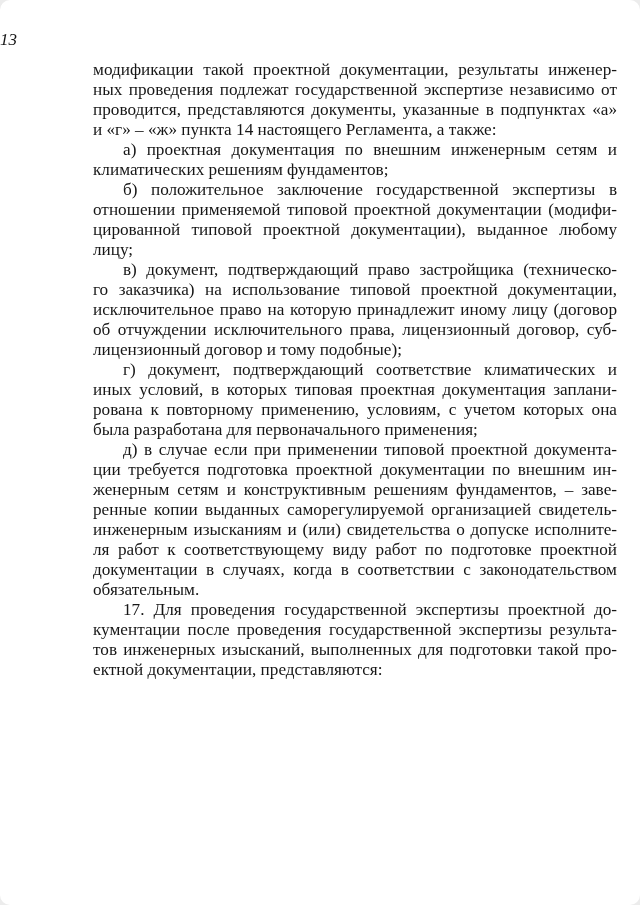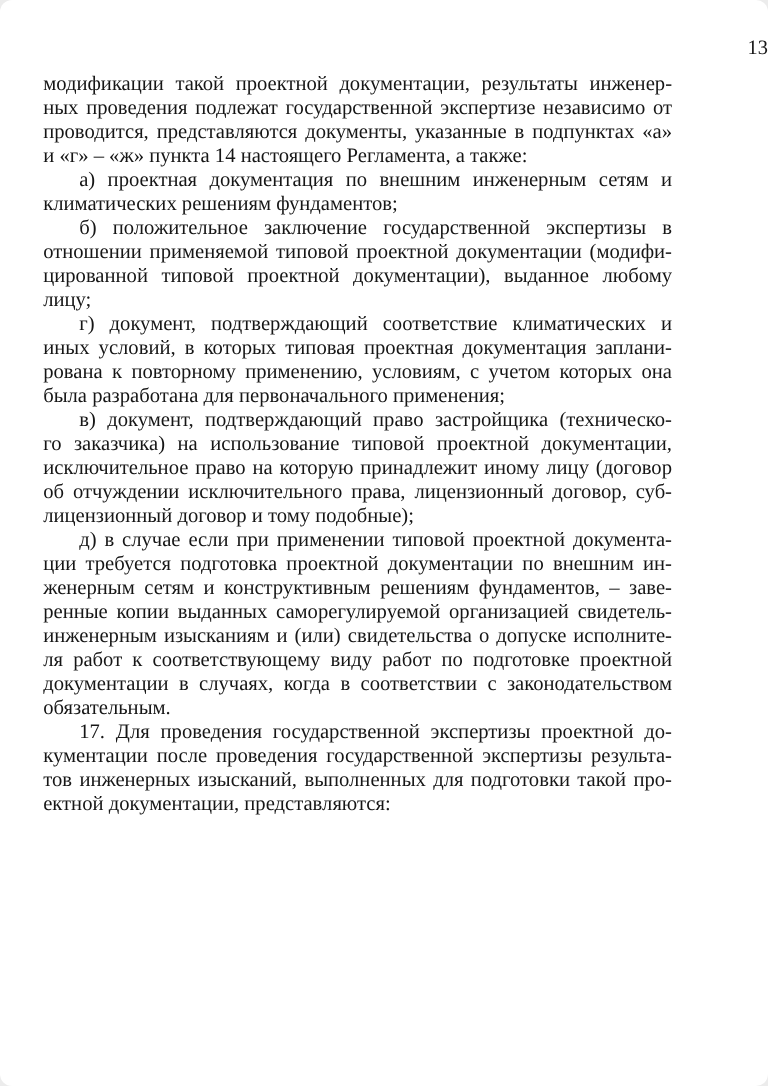--- a/index.html
+++ b/index.html
@@ -12,26 +12,27 @@
     width: 640px;
     height: 905px;
     background: #ffffff;
     border-radius: 10px;
     overflow: hidden;
     font-family: "Liberation Serif", "DejaVu Serif", serif;
     color: #161616;
   }
   .page-number {
     margin-top: 30px;
-    text-align: right;
+    text-align: left;
     font-size: 17px;
     line-height: 20px;
+    font-style: italic;
   }
   .doc-body {
-    margin: 10px 52px 0 36px;
+    margin: 10px 52px 0 93px;
     width: 524px;
     font-size: 17.2px;
     line-height: 20px;
   }
   .paragraph {
     margin: 0;
     padding: 0;
   }
   .text-line {
     text-align: justify;
@@ -64,31 +65,31 @@
         <div class="text-line first-indent">а) проектная документация по внешним инженерным сетям и</div>
         <div class="text-line last">климатических решениям фундаментов;</div>
       </div>
       <div class="paragraph">
         <div class="text-line first-indent">б) положительное заключение государственной экспертизы в</div>
         <div class="text-line">отношении применяемой типовой проектной документации (модифи-</div>
         <div class="text-line">цированной типовой проектной документации), выданное любому</div>
         <div class="text-line last">лицу;</div>
       </div>
       <div class="paragraph">
-        <div class="text-line first-indent">г) документ, подтверждающий соответствие климатических и</div>
-        <div class="text-line">иных условий, в которых типовая проектная документация заплани-</div>
-        <div class="text-line">рована к повторному применению, условиям, с учетом которых она</div>
-        <div class="text-line last">была разработана для первоначального применения;</div>
-      </div>
-      <div class="paragraph">
         <div class="text-line first-indent">в) документ, подтверждающий право застройщика (техническо-</div>
         <div class="text-line">го заказчика) на использование типовой проектной документации,</div>
         <div class="text-line">исключительное право на которую принадлежит иному лицу (договор</div>
         <div class="text-line">об отчуждении исключительного права, лицензионный договор, суб-</div>
         <div class="text-line last">лицензионный договор и тому подобные);</div>
+      </div>
+      <div class="paragraph">
+        <div class="text-line first-indent">г) документ, подтверждающий соответствие климатических и</div>
+        <div class="text-line">иных условий, в которых типовая проектная документация заплани-</div>
+        <div class="text-line">рована к повторному применению, условиям, с учетом которых она</div>
+        <div class="text-line last">была разработана для первоначального применения;</div>
       </div>
       <div class="paragraph">
         <div class="text-line first-indent">д) в случае если при применении типовой проектной документа-</div>
         <div class="text-line">ции требуется подготовка проектной документации по внешним ин-</div>
         <div class="text-line">женерным сетям и конструктивным решениям фундаментов, – заве-</div>
         <div class="text-line">ренные копии выданных саморегулируемой организацией свидетель-</div>
         <div class="text-line">инженерным изысканиям и (или) свидетельства о допуске исполните-</div>
         <div class="text-line">ля работ к соответствующему виду работ по подготовке проектной</div>
         <div class="text-line">документации в случаях, когда в соответствии с законодательством</div>
         <div class="text-line last">обязательным.</div>

